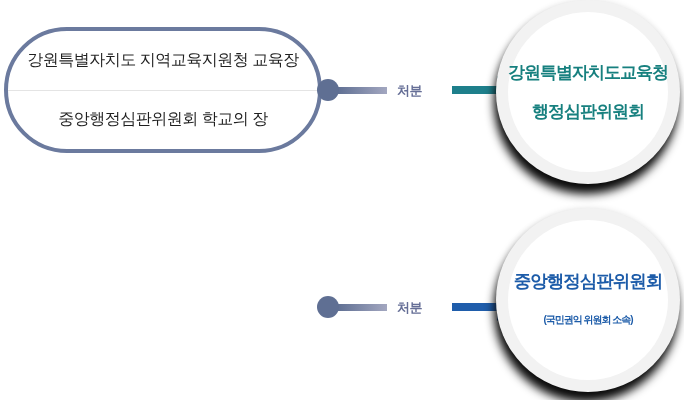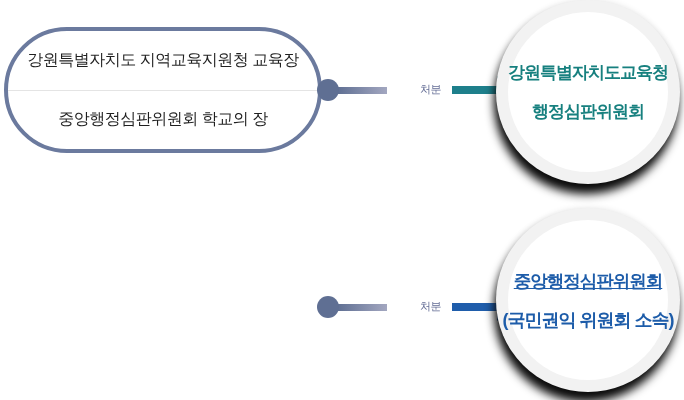--- a/index.html
+++ b/index.html
@@ -17,21 +17,21 @@
 
   
   .dot{position:absolute;width:22px;height:22px;border-radius:50%;background:#5f6f93;z-index:4;}
   .dot-1{left:317px;top:79px;}
   .dot-2{left:317px;top:296px;}
   .stub{position:absolute;width:50px;height:7px;background:linear-gradient(90deg,#5f6f93,#a3a7c0);}
   .stub-1{left:337px;top:87px;}
   .stub-2{left:337px;top:304px;}
 
   
-  .disposition{position:absolute;width:44px;text-align:right;font-size:11px;font-weight:normal;
+  .disposition{position:absolute;width:44px;text-align:left;font-size:13px;font-weight:bold;
                color:#656e96;letter-spacing:-0.5px;}
   .disposition-1{left:397px;top:82px;}
   .disposition-2{left:397px;top:299px;}
 
   
   .arrow-shaft{position:absolute;width:46px;height:8px;}
   .arrow-head{position:absolute;width:0;height:0;border-top:14px solid transparent;
               border-bottom:14px solid transparent;}
   .arrow-shaft-1{left:452px;top:86px;background:#1e7f8b;}
   .arrow-head-1{left:497px;top:76px;border-left:20px solid #1e7f8b;}
@@ -45,22 +45,22 @@
   .circle-shadow{position:absolute;inset:0;border-radius:50%;background:#0b0b0b;
                  transform:translate(-2px,10px);filter:blur(5px);z-index:1;}
   .circle-ring{position:absolute;inset:0;border-radius:50%;background:#f2f2f2;
                box-shadow:0 0 6px rgba(0,0,0,0.10);z-index:2;}
   .circle-core{position:absolute;inset:12px;border-radius:50%;background:#ffffff;z-index:3;
                display:flex;flex-direction:column;align-items:center;justify-content:center;
                text-align:center;}
   .circle-core .t1{font-size:17px;font-weight:bold;letter-spacing:-1px;line-height:25px;white-space:nowrap;}
   .circle-core .t2{font-size:17px;font-weight:bold;letter-spacing:-1px;line-height:24px;white-space:nowrap;margin-top:15px;}
   .circle-core-1 .t1,.circle-core-1 .t2{color:#17807f;}
-  .circle-core-2 .t1{color:#1d5ca9;font-size:17.5px;text-decoration:underline;}
-  .circle-core-2 .t2{color:#1d5ca9;font-size:18px;line-height:22px;}
+  .circle-core-2 .t1{color:#1d5ca9;font-size:17.5px;}
+  .circle-core-2 .t2{color:#1d5ca9;font-size:10px;line-height:22px;}
 </style>
 </head>
 <body>
 
 <div class="stage">
 
   <div class="pill pill-1">
     <div class="pill-line">강원특별자치도 지역교육지원청 교육장</div>
     <div class="pill-divider"></div>
     <div class="pill-line">중앙행정심판위원회 학교의 장</div>

